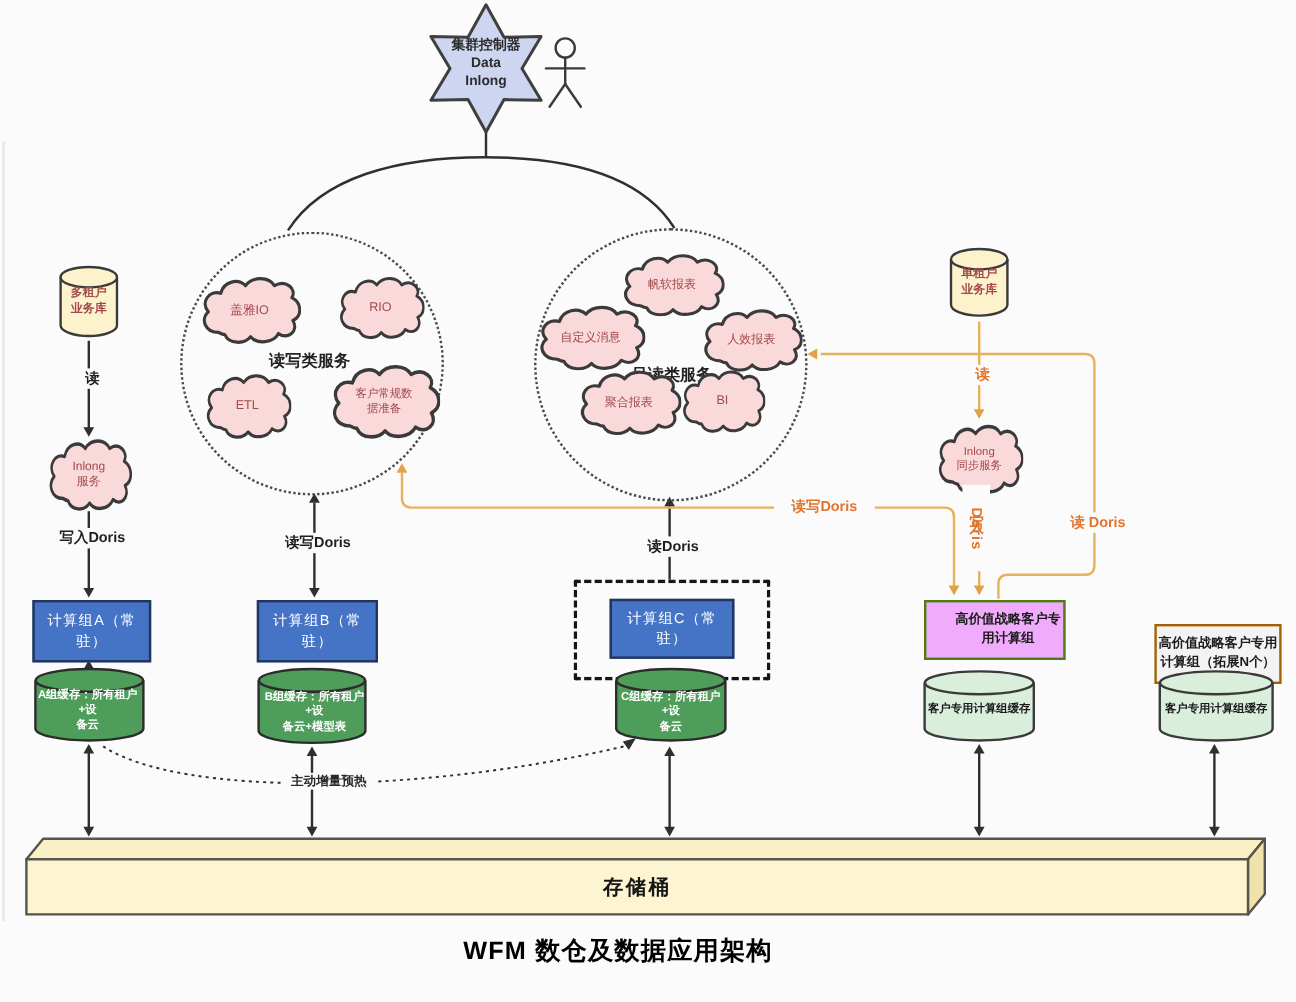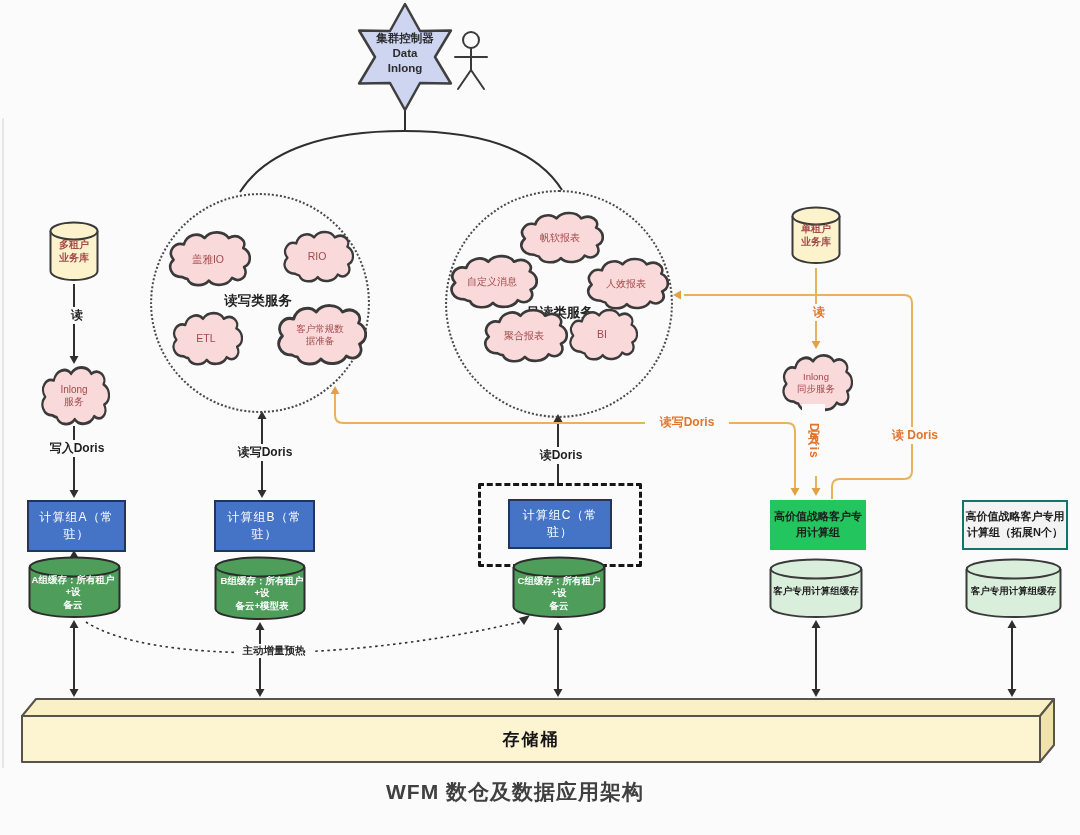--- a/index.html
+++ b/index.html
@@ -12,31 +12,31 @@
   .pre{white-space:pre-line;}
   .ctr{display:flex;align-items:center;justify-content:center;text-align:center;}
   
   .svc-circle{border:2px dotted #4a4a4a;border-radius:50%;background:transparent;}
   .svc-title{font-weight:bold;font-size:13.5px;color:#222;text-align:center;}
   
   .cloud-label{font-weight:normal;color:#a3494b;text-align:center;line-height:1.25;}
   
   .blue-box{background:#4574c6;border:2.5px solid #24355c;color:#fff;font-weight:normal;font-size:12px;letter-spacing:1px;}
   .white-box{font-weight:bold;font-size:11px;color:#1c1c1c;line-height:1.45;}
-  .wb1{background:#22c55e;border:2px solid #22c55e;}
-  .wb2{background:#f3f3f3;border:2px solid #0f766e;}
+  .wb1{background:#f0abfc;border:2px solid #4d7c0f;padding-left:22px;}
+  .wb2{background:#f3f3f3;border:2px solid #a16207;margin-top:20px;}
   .dashed-rect{border:3px dashed #161616;background:transparent;border-radius:2px;}
   
   .cyl-label{font-weight:bold;text-align:center;line-height:1.3;}
   
   .lbl{font-weight:bold;font-size:12px;color:#1e1e1e;background:#fbfbfb;padding:0 3px;text-align:center;}
   .lbl-orange{color:#e0752c;background:#fbfbfb;}
   .lbl-vert{writing-mode:vertical-rl;letter-spacing:1px;}
   .lbl-small{font-size:10.5px;font-weight:bold;color:#2a2a2a;background:#fbfbfb;}
-  .page-title{font-weight:bold;font-size:21px;color:#404040;text-align:center;letter-spacing:1px;}
+  .page-title{font-weight:bold;font-size:21px;color:#000000;text-align:center;letter-spacing:1px;}
   .bucket-label{font-weight:bold;font-size:17px;color:#161616;text-align:left;letter-spacing:2px;}
   svg{display:block;}
 </style>
 </head>
 <body>
 
 <svg width="0" height="0">
   <defs>
     <symbol id="cloud-shape" viewBox="0 0 100 64" preserveAspectRatio="none">
       <path d="M 20 53 C 7 53 2 41 10 34 C 2 25 11 14 22 17 C 25 6 39 3 46 10

